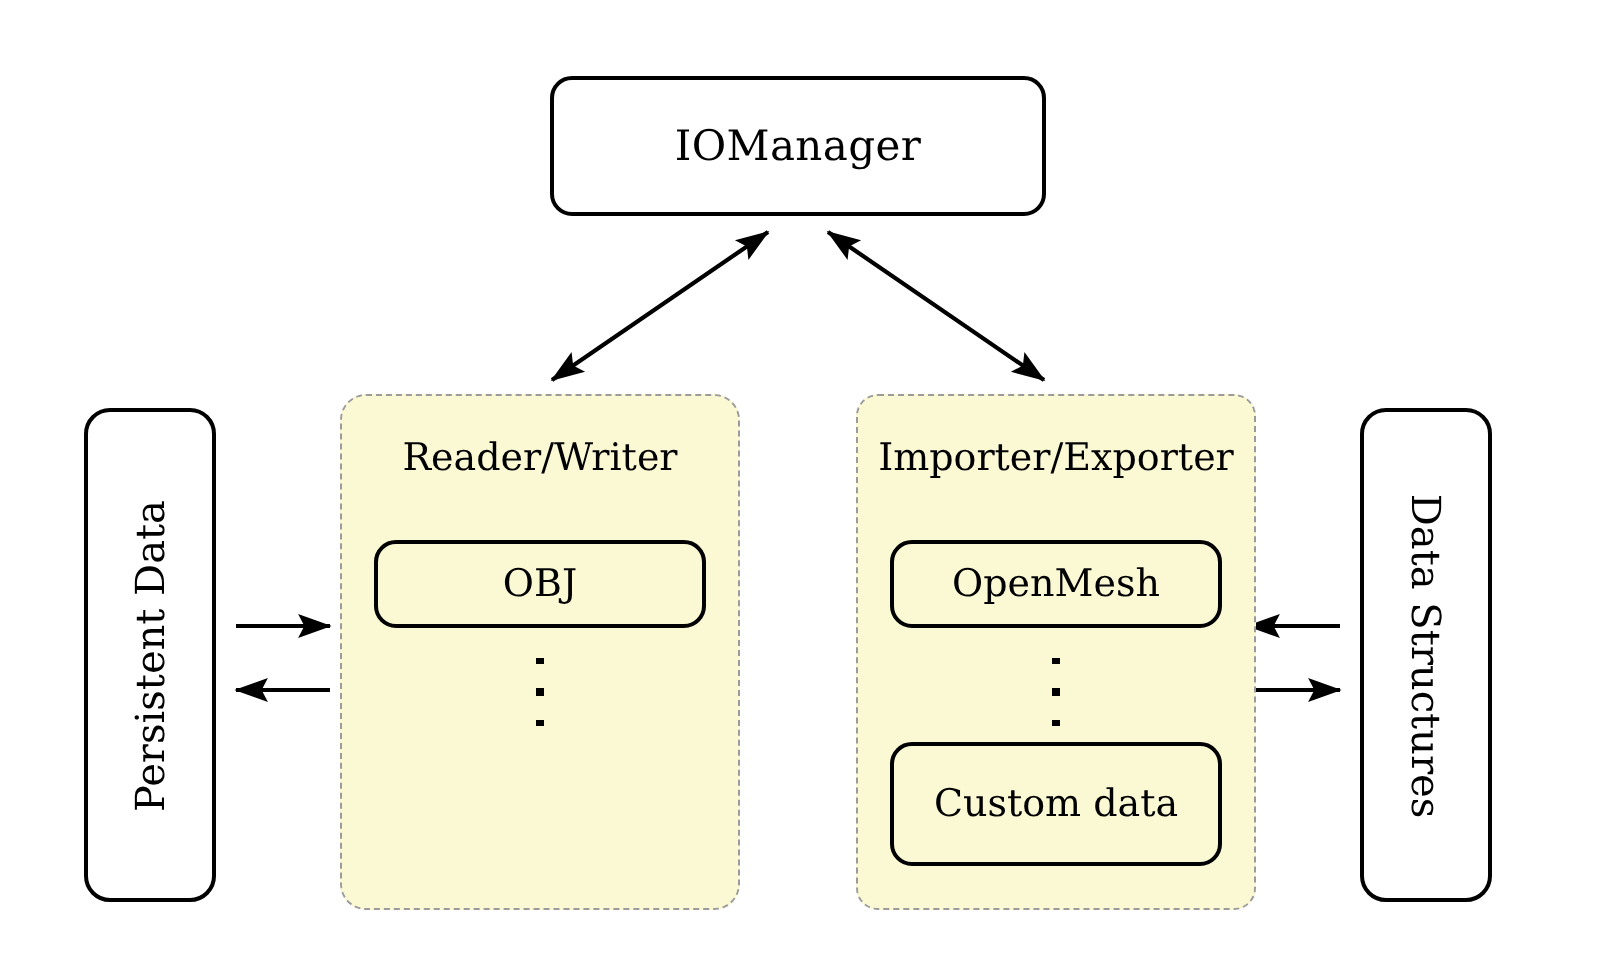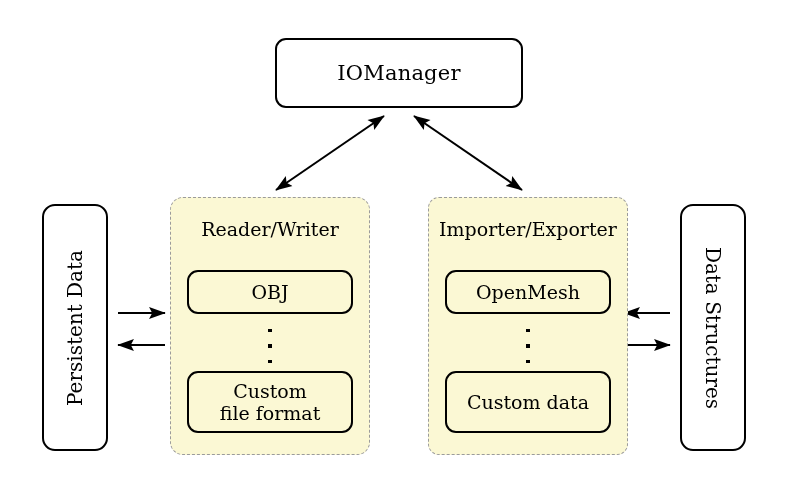--- a/index.html
+++ b/index.html
@@ -217,26 +217,20 @@
     <div class="item top">
       <span>OBJ</span>
     </div>
 
     <div class="vdots">
       <i></i>
         <i></i>
         <i></i>
     </div>
 
-    <div class="item bottom">
-      <span>
-        <span>Custom</span><br>
-        <span>file format</span>
-      </span>
-    </div>
   </div>
 
   <div class="group" id="group-importerexporter">
     <div class="group-title">Importer/Exporter</div>
 
     <div class="item top">
       <span>OpenMesh</span>
     </div>
 
     <div class="vdots">

